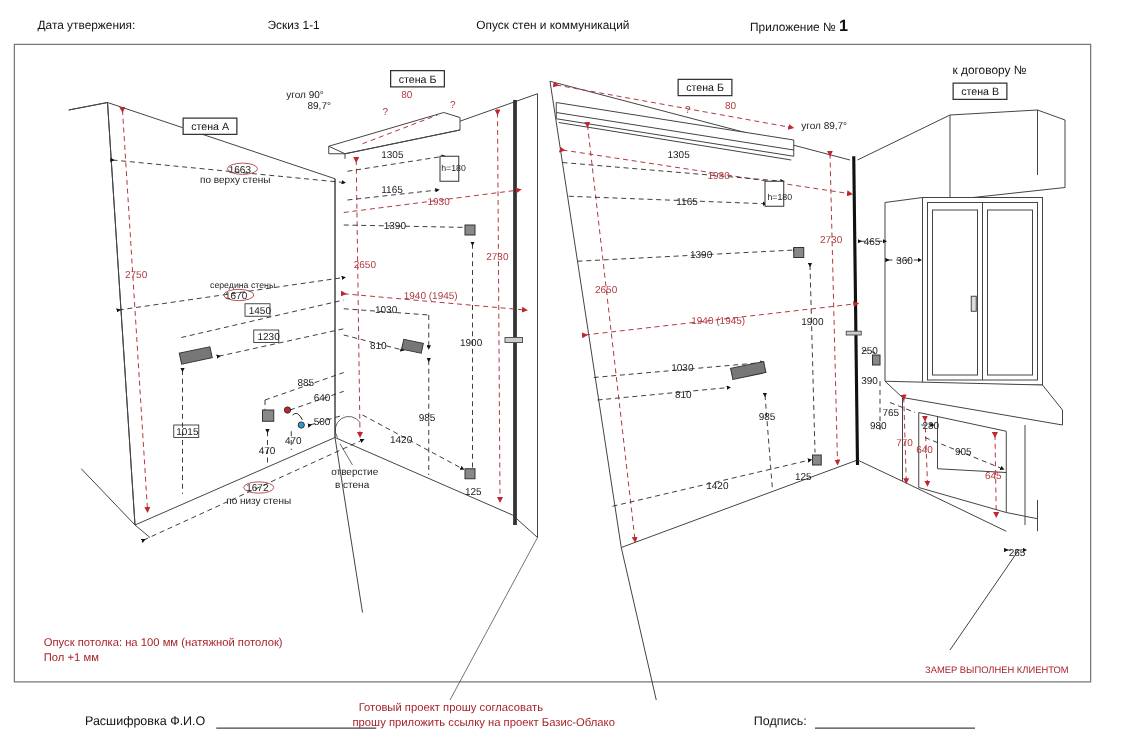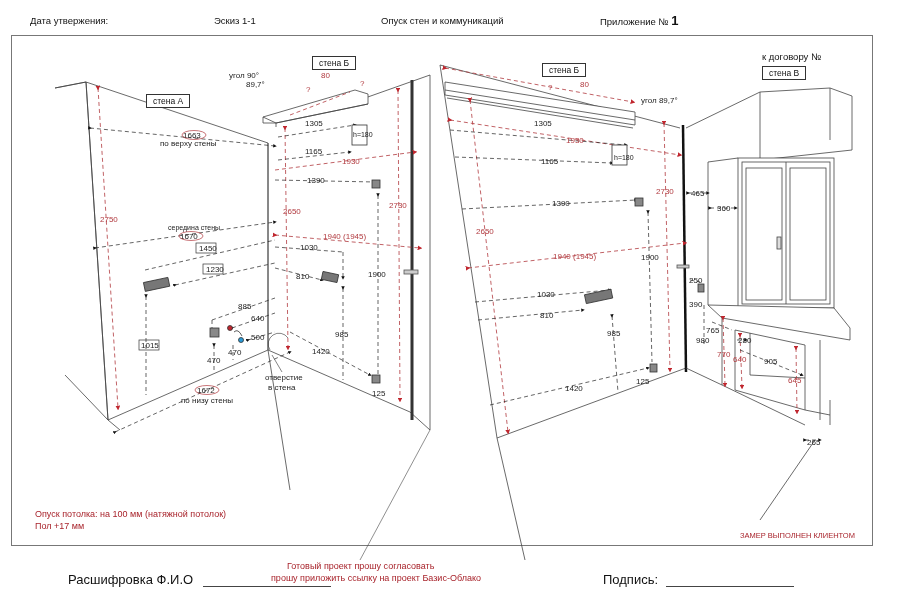--- a/index.html
+++ b/index.html
@@ -2,21 +2,21 @@
 <html><head>
 <meta charset="utf-8">
 <style>
   html,body{margin:0;padding:0;background:#fff;}
   body{width:900px;height:603px;position:relative;overflow:hidden;font-family:"Liberation Sans","DejaVu Sans",sans-serif;color:#111;}
   .hdr{position:absolute;top:15px;font-size:9.5px;color:#111;white-space:nowrap;}
   .hdr .big{font-size:13px;font-weight:bold;}
   .frame{position:absolute;left:11px;top:35px;width:862px;height:511px;border:1px solid #777;box-sizing:border-box;}
   svg.draw{position:absolute;left:0;top:0;}
   .note{position:absolute;color:#a8232b;font-size:9px;line-height:12px;white-space:nowrap;}
-  .foot{position:absolute;top:572px;font-size:13px;color:#111;white-space:nowrap;padding-left:36px;}
+  .foot{position:absolute;top:572px;font-size:10px;color:#111;white-space:nowrap;padding-left:36px;}
   .line{display:inline-block;border-bottom:1px solid #444;vertical-align:bottom;}
   .lbl{position:absolute;font-size:8.5px;border:1px solid #333;padding:1px 6px;background:#fff;white-space:nowrap;}
   text{font-family:"Liberation Sans","DejaVu Sans",sans-serif;}
   .dim{font-size:8px;fill:#222;}
   .dimr{font-size:8px;fill:#b13a3f;}
   .sm{font-size:7px;fill:#222;}
 </style>
 </head>
 <body>
 
@@ -265,26 +265,26 @@
     <text class="dim" x="807" y="445">265</text>
   </g>
 </svg>
 
 <div class="lbl" style="left:146px;top:62px;margin-top:32px;">стена А</div>
 <div class="lbl" style="left:312px;top:56px;">стена Б</div>
 <div class="lbl" style="left:542px;top:63px;">стена Б</div>
 <div class="lbl" style="left:762px;top:66px;">стена В</div>
 
 <div class="note" style="left:35px;top:508px;">Опуск потолка: на 100 мм (натяжной потолок)</div>
-<div class="note" style="left:35px;top:520px;">Пол +17 мм</div>
+<div class="note" style="left:35px;top:520px;">Пол +1 мм</div>
 <div class="note" style="left:740px;top:530px;font-size:7.5px;">ЗАМЕР ВЫПОЛНЕН КЛИЕНТОМ</div>
 
 <div class="foot" style="left:32px;">
   <span>Расшифровка Ф.И.О</span>
   <span class="line" style="width:128px;margin-left:6px;"></span>
 </div>
 <div class="note" style="left:287px;top:560px;">Готовый проект прошу согласовать</div>
-<div class="note" style="left:271px;top:572px;">прошу приложить ссылку на проект Базис-Облако</div>
+<div class="note" style="left:282px;top:572px;">прошу приложить ссылку на проект Базис-Облако</div>
 <div class="foot" style="left:567px;text-align:right;">
   <span>Подпись:</span>
   <span class="line" style="width:128px;margin-left:4px;"></span>
 </div>
 <div class="foot" style="left:864px;font-family:Liberation Serif, serif;">Лист 1</div>
 
 </body></html>

